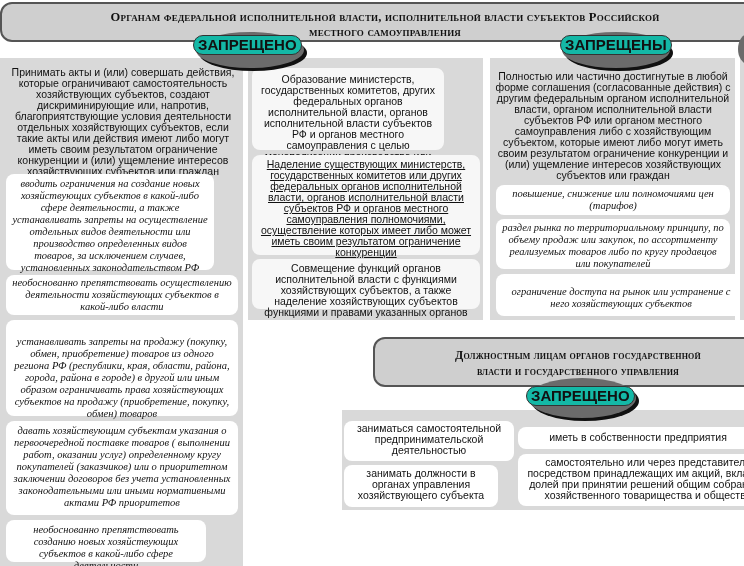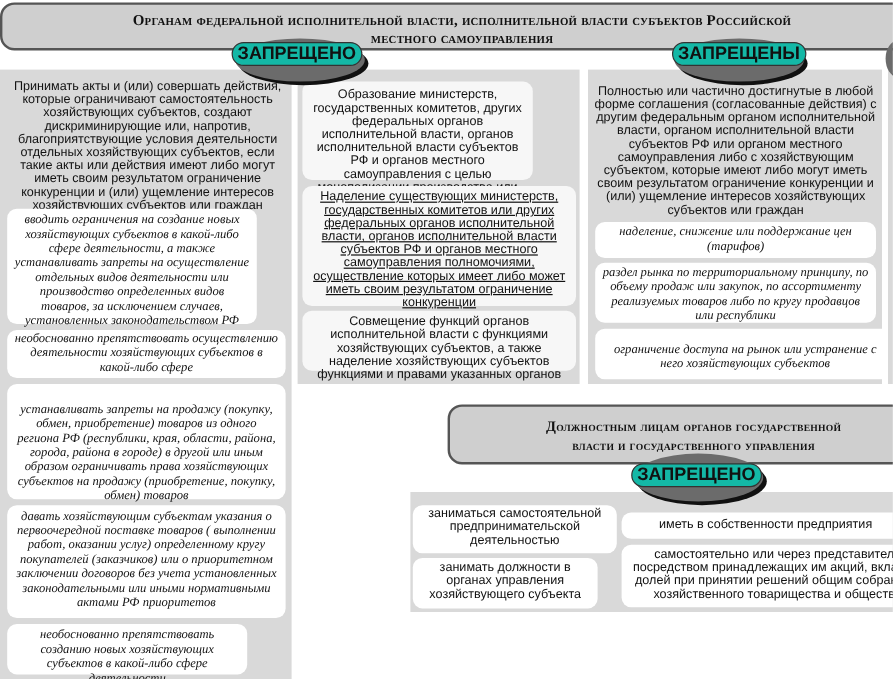--- a/index.html
+++ b/index.html
@@ -21,34 +21,34 @@
 <body>
 
 <div id="top-header" class="header">
   <div class="t" style="white-space:nowrap;">Органам федеральной исполнительной власти, исполнительной власти субъектов Российской</div>
   <div class="t">местного самоуправления</div>
 </div>
 
 <div class="col" style="left:0; top:58px; width:243px; height:508px;"></div>
 <div class="lead" style="left:4px; top:67px; width:238px;">Принимать акты и (или) совершать действия, которые ограничивают самостоятельность хозяйствующих субъектов, создают дискриминирующие или, напротив, благоприятствующие условия деятельности отдельных хозяйствующих субъектов, если такие акты или действия имеют либо могут иметь своим результатом ограничение конкуренции и (или) ущемление интересов хозяйствующих субъектов или граждан</div>
 <div class="box white ital" style="left:6px; top:174px; width:208px; height:96px; padding:4px 6px;">вводить ограничения на создание новых хозяйствующих субъектов в какой-либо сфере деятельности, а также устанавливать запреты на осуществление отдельных видов деятельности или производство определенных видов товаров, за исключением случаев, установленных законодательством РФ</div>
-<div class="box white ital" style="left:6px; top:275px; width:232px; height:40px; padding:2px 6px; overflow:hidden;">необоснованно препятствовать осуществлению деятельности хозяйствующих субъектов в какой-либо сфере</div>
+<div class="box white ital" style="left:6px; top:275px; width:232px; height:40px; padding:2px 6px; overflow:hidden;">необоснованно препятствовать осуществлению деятельности хозяйствующих субъектов в какой-либо власти</div>
 <div class="box white ital" style="left:6px; top:320px; width:232px; height:96px; padding:16px 6px;">устанавливать запреты на продажу (покупку, обмен, приобретение) товаров из одного региона РФ (республики, края, области, района, города, района в городе) в другой или иным образом ограничивать права хозяйствующих субъектов на продажу (приобретение, покупку, обмен) товаров</div>
 <div class="box white ital" style="left:6px; top:421px; width:232px; height:94px; padding:4px 6px;">давать хозяйствующим субъектам указания о первоочередной поставке товаров ( выполнении работ, оказании услуг) определенному кругу покупателей (заказчиков) или о приоритетном заключении договоров без учета установленных законодательными или иными нормативными актами РФ приоритетов</div>
 <div class="box white ital" style="left:6px; top:520px; width:200px; height:42px; padding:4px 6px;">необоснованно препятствовать созданию новых хозяйствующих субъектов в какой-либо сфере деятельности</div>
 
 <div class="col" style="left:248px; top:58px; width:235px; height:262px;"></div>
 <div class="box plain" style="left:252px; top:68px; width:192px; height:82px; padding:6px 4px;">Образование министерств, государственных комитетов, других федеральных органов исполнительной власти, органов исполнительной власти субъектов РФ и органов местного самоуправления с целью монополизации производства или реализации товаров</div>
 <div class="box plain" style="left:252px; top:155px; width:228px; height:100px; padding:4px 4px;text-decoration:underline;">Наделение существующих министерств, государственных комитетов или других федеральных органов исполнительной власти, органов исполнительной власти субъектов РФ и органов местного самоуправления полномочиями, осуществление которых имеет либо может иметь своим результатом ограничение конкуренции</div>
 <div class="box plain" style="left:252px; top:259px; width:228px; height:50px; padding:4px 4px;">Совмещение функций органов исполнительной власти с функциями хозяйствующих субъектов, а также наделение хозяйствующих субъектов функциями и правами указанных органов</div>
 
 <div class="col" style="left:490px; top:58px; width:245px; height:262px;"></div>
 <div class="lead" style="left:494px; top:71px; width:238px;">Полностью или частично достигнутые в любой форме соглашения (согласованные действия) с другим федеральным органом исполнительной власти, органом исполнительной власти субъектов РФ или органом местного самоуправления либо с хозяйствующим субъектом, которые имеют либо могут иметь своим результатом ограничение конкуренции и (или) ущемление интересов хозяйствующих субъектов или граждан</div>
-<div class="box white ital" style="left:496px; top:185px; width:234px; height:30px; padding:3px 6px;">наделение, снижение или поддержание цен (тарифов)</div>
-<div class="box white ital" style="left:496px; top:219px; width:234px; height:50px; padding:3px 6px;">раздел рынка по территориальному принципу, по объему продаж или закупок, по ассортименту реализуемых товаров либо по кругу продавцов или республики</div>
+<div class="box white ital" style="left:496px; top:185px; width:234px; height:30px; padding:3px 6px;">повышение, снижение или полномочиями цен (тарифов)</div>
+<div class="box white ital" style="left:496px; top:219px; width:234px; height:50px; padding:3px 6px;">раздел рынка по территориальному принципу, по объему продаж или закупок, по ассортименту реализуемых товаров либо по кругу продавцов или покупателей</div>
 <div class="box white ital" style="left:496px; top:274px; width:250px; height:42px; padding:12px 10px;">ограничение доступа на рынок или устранение с него хозяйствующих субъектов</div>
 
 <div class="col" style="left:740px; top:58px; width:10px; height:262px;"></div>
 
 <div class="oval" style="left:196px; top:32px; width:108px; height:36px;"></div>
 <div class="oval-label" style="left:193px; top:35px;">ЗАПРЕЩЕНО</div>
 <div class="oval" style="left:562px; top:32px; width:108px; height:36px;"></div>
 <div class="oval-label" style="left:560px; top:35px;">ЗАПРЕЩЕНЫ</div>
 <div class="oval" style="left:738px; top:34px; width:20px; height:30px;"></div>
 

